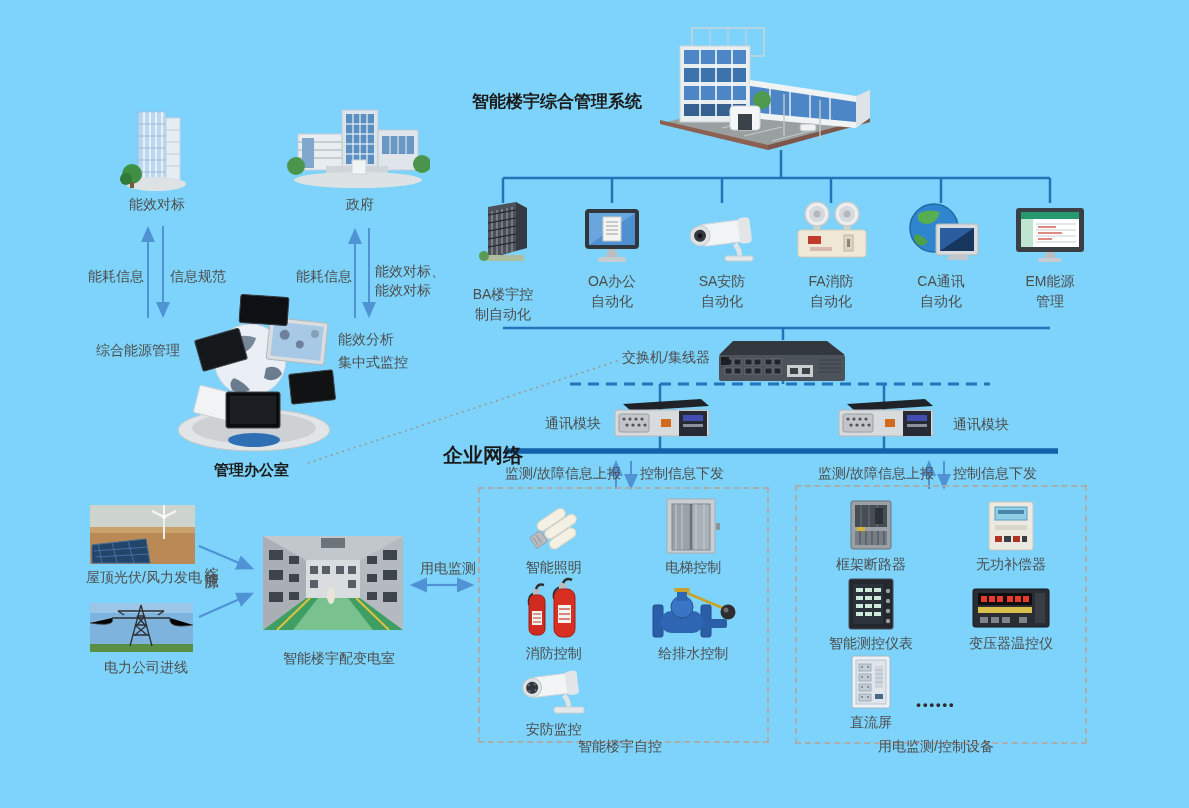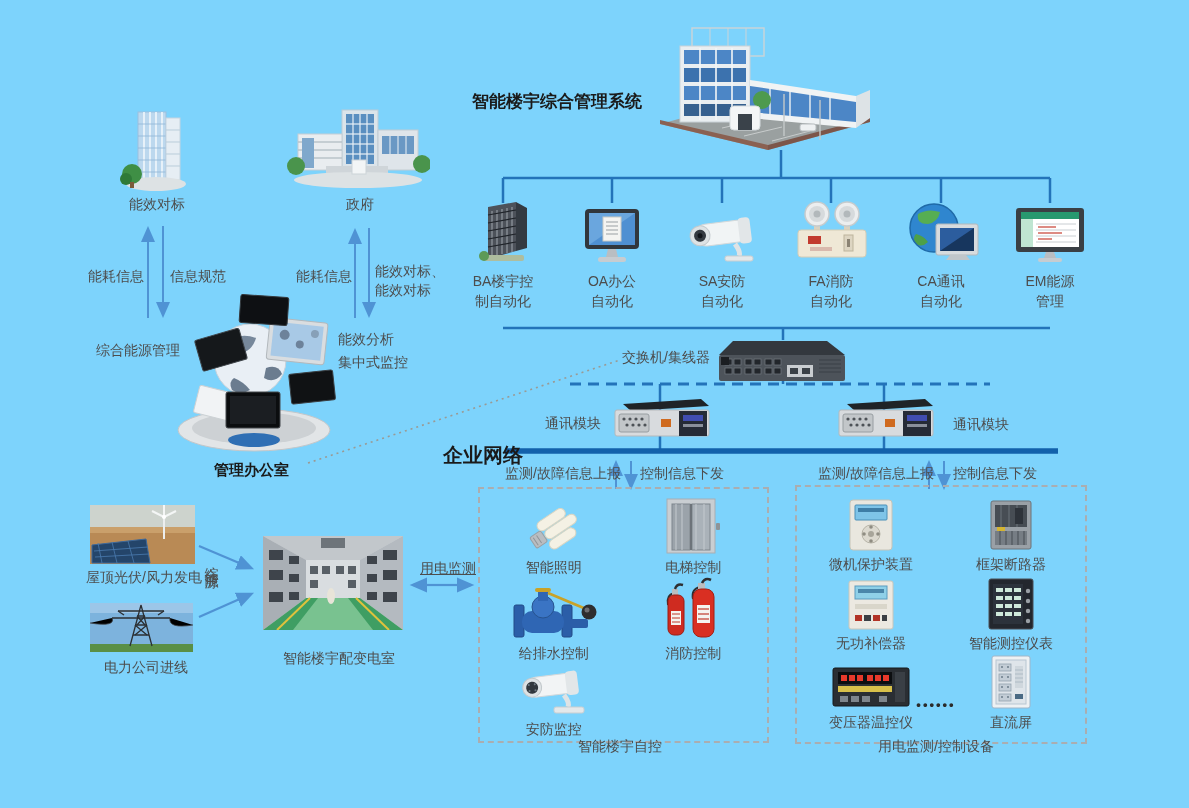--- a/index.html
+++ b/index.html
@@ -204,21 +204,21 @@
       <g stroke="#cf5a4e" stroke-width="1.4">
           <line x1="26" y1="21" x2="44" y2="21"></line>
           <line x1="26" y1="27" x2="50" y2="27"></line>
           <line x1="26" y1="33" x2="40" y2="33"></line>
         </g>
       <polygon points="34,46 42,46 44,52 32,52" fill="#b9bec2"></polygon>
       <rect x="26" y="52" width="24" height="4" rx="2" fill="#c7ccd0"></rect>
     </svg>
   </div>
 
-  <div class="lbl two ctr" style="left:503px;top:271px;"><span>BA楼宇控</span><br><span>制自动化</span></div>
+  <div class="lbl two ctr" style="left:503px;top:284px;"><span>BA楼宇控</span><br><span>制自动化</span></div>
   <div class="lbl two ctr" style="left:612px;top:271px;"><span>OA办公</span><br><span>自动化</span></div>
   <div class="lbl two ctr" style="left:722px;top:271px;"><span>SA安防</span><br><span>自动化</span></div>
   <div class="lbl two ctr" style="left:831px;top:271px;"><span>FA消防</span><br><span>自动化</span></div>
   <div class="lbl two ctr" style="left:941px;top:271px;"><span>CA通讯</span><br><span>自动化</span></div>
   <div class="lbl two ctr" style="left:1050px;top:271px;"><span>EM能源</span><br><span>管理</span></div>
 
   <div class="lbl" style="left:622px;top:349px;">交换机/集线器</div>
   <div class="node" style="left:715px;top:335px;">
     <svg width="134" height="50" viewBox="0 0 134 50">
       <polygon points="18,6 112,6 130,20 4,20" fill="#33383e"></polygon>
@@ -487,21 +487,21 @@
       <polygon points="0,94 43,62 97,62 140,94" fill="#3f9e63"></polygon>
       <polygon points="30,94 55,62 85,62 110,94" fill="#79c290"></polygon>
       <g stroke="#e0c23c" stroke-width="2">
           <line x1="14" y1="94" x2="47" y2="62"></line>
           <line x1="126" y1="94" x2="93" y2="62"></line>
         </g>
       <ellipse cx="68" cy="60" rx="4" ry="8" fill="#e8e4d8"></ellipse>
     </svg>
   </div>
   <div class="lbl" style="left:283px;top:650px;">智能楼宇配变电室</div>
-  <div class="lbl" style="left:420px;top:560px;text-decoration:underline;">用电监测</div>
+  <div class="lbl" style="left:420px;top:560px;">用电监测</div>
 
   <div class="dbox" style="left:478px;top:487px;width:279px;height:234px;">
     <div class="cell">
       <span class="ic">
         <svg width="64" height="48" viewBox="0 0 64 48">
             <g transform="rotate(-34 32 24)">
               <rect x="8" y="16" width="13" height="13" rx="2" fill="#b9bdc1" stroke="#9aa0a4"></rect>
               <line x1="11" y1="18" x2="11" y2="27" stroke="#8e9498" stroke-width="1"></line>
               <line x1="15" y1="18" x2="15" y2="27" stroke="#8e9498" stroke-width="1"></line>
               <rect x="20" y="8" width="32" height="10" rx="5" fill="#f4f1e4" stroke="#d9d5c2"></rect>
@@ -522,64 +522,64 @@
             <g stroke="#c4cacf" stroke-width="1">
               <line x1="11" y1="7" x2="11" y2="53"></line>
               <line x1="17" y1="7" x2="17" y2="53"></line>
               <line x1="31" y1="7" x2="31" y2="53"></line>
               <line x1="39" y1="7" x2="39" y2="53"></line>
             </g>
             <rect x="51" y="26" width="4" height="7" rx="1" fill="#8e9498"></rect>
           </svg>
       </span>
       <span class="tl">电梯控制</span>
+    </div>
+    <div class="cell">
+      <span class="ic">
+        <svg width="66" height="64" viewBox="0 0 66 64">
+            <path d="M14,16 q-8,2 -6,12" stroke="#2e2e30" stroke-width="2" fill="none"></path>
+            <rect x="12" y="12" width="6" height="6" fill="#b9bdc1"></rect>
+            <path d="M15,12 q2,-6 8,-4" stroke="#2e2e30" stroke-width="2.4" fill="none"></path>
+            <rect x="8" y="18" width="16" height="40" rx="6" fill="#cf2b20" stroke="#9c1d14"></rect>
+            <rect x="11" y="34" width="10" height="14" fill="#f5f3ef"></rect>
+            <g stroke="#c0392b" stroke-width="1">
+              <line x1="12" y1="37" x2="20" y2="37"></line>
+              <line x1="12" y1="41" x2="20" y2="41"></line>
+              <line x1="12" y1="45" x2="20" y2="45"></line>
+            </g>
+            <path d="M40,10 q-9,2 -7,12" stroke="#2e2e30" stroke-width="2" fill="none"></path>
+            <rect x="38" y="6" width="7" height="6" fill="#b9bdc1"></rect>
+            <path d="M42,6 q3,-6 9,-3" stroke="#2e2e30" stroke-width="2.6" fill="none"></path>
+            <rect x="33" y="12" width="21" height="48" rx="8" fill="#d92f22" stroke="#a32015"></rect>
+            <rect x="37" y="28" width="13" height="18" fill="#f5f3ef"></rect>
+            <g stroke="#c0392b" stroke-width="1.2">
+              <line x1="38" y1="32" x2="49" y2="32"></line>
+              <line x1="38" y1="37" x2="49" y2="37"></line>
+              <line x1="38" y1="42" x2="49" y2="42"></line>
+            </g>
+          </svg>
+      </span>
+      <span class="tl">消防控制</span>
     </div>
     <div class="cell">
       <span class="ic">
         <svg width="92" height="58" viewBox="0 0 92 58">
             <rect x="6" y="22" width="10" height="32" rx="2" fill="#2b5ea8" stroke="#224b87"></rect>
             <rect x="54" y="22" width="10" height="32" rx="2" fill="#2b5ea8" stroke="#224b87"></rect>
             <rect x="14" y="28" width="42" height="22" rx="10" fill="#2f66b4"></rect>
             <circle cx="35" cy="24" r="11" fill="#3a74c4" stroke="#27538f"></circle>
             <rect x="30" y="8" width="10" height="10" fill="#2f66b4"></rect>
             <rect x="27" y="5" width="16" height="4" rx="2" fill="#c9a227"></rect>
             <line x1="40" y1="10" x2="78" y2="26" stroke="#c9a227" stroke-width="2.6"></line>
             <circle cx="81" cy="29" r="7.5" fill="#2e2e30"></circle>
             <circle cx="79" cy="27" r="2.5" fill="#6e6e72"></circle>
             <rect x="62" y="36" width="18" height="9" rx="2" fill="#2b5ea8"></rect>
           </svg>
       </span>
       <span class="tl">给排水控制</span>
-    </div>
-    <div class="cell">
-      <span class="ic">
-        <svg width="66" height="64" viewBox="0 0 66 64">
-            <path d="M14,16 q-8,2 -6,12" stroke="#2e2e30" stroke-width="2" fill="none"></path>
-            <rect x="12" y="12" width="6" height="6" fill="#b9bdc1"></rect>
-            <path d="M15,12 q2,-6 8,-4" stroke="#2e2e30" stroke-width="2.4" fill="none"></path>
-            <rect x="8" y="18" width="16" height="40" rx="6" fill="#cf2b20" stroke="#9c1d14"></rect>
-            <rect x="11" y="34" width="10" height="14" fill="#f5f3ef"></rect>
-            <g stroke="#c0392b" stroke-width="1">
-              <line x1="12" y1="37" x2="20" y2="37"></line>
-              <line x1="12" y1="41" x2="20" y2="41"></line>
-              <line x1="12" y1="45" x2="20" y2="45"></line>
-            </g>
-            <path d="M40,10 q-9,2 -7,12" stroke="#2e2e30" stroke-width="2" fill="none"></path>
-            <rect x="38" y="6" width="7" height="6" fill="#b9bdc1"></rect>
-            <path d="M42,6 q3,-6 9,-3" stroke="#2e2e30" stroke-width="2.6" fill="none"></path>
-            <rect x="33" y="12" width="21" height="48" rx="8" fill="#d92f22" stroke="#a32015"></rect>
-            <rect x="37" y="28" width="13" height="18" fill="#f5f3ef"></rect>
-            <g stroke="#c0392b" stroke-width="1.2">
-              <line x1="38" y1="32" x2="49" y2="32"></line>
-              <line x1="38" y1="37" x2="49" y2="37"></line>
-              <line x1="38" y1="42" x2="49" y2="42"></line>
-            </g>
-          </svg>
-      </span>
-      <span class="tl">消防控制</span>
     </div>
     <div class="cell">
       <span class="ic">
         <svg width="76" height="54" viewBox="0 0 76 54">
             <g transform="rotate(-7 38 22)">
               <rect x="10" y="12" width="50" height="20" rx="10" fill="#f2f4f5" stroke="#d3d8da"></rect>
               <rect x="50" y="10" width="12" height="24" rx="4" fill="#e2e6e8"></rect>
               <circle cx="16" cy="22" r="9.5" fill="#dde2e4" stroke="#c3c9cc"></circle>
               <circle cx="16" cy="22" r="6" fill="#31373d"></circle>
               <g fill="#6d7880">
@@ -592,36 +592,20 @@
             <path d="M48,32 q6,8 4,12" stroke="#dfe3e5" stroke-width="5" fill="none"></path>
             <rect x="38" y="44" width="30" height="6" rx="2" fill="#e4e8ea" stroke="#c9ced1"></rect>
           </svg>
       </span>
       <span class="tl">安防监控</span>
     </div>
   </div>
   <div class="lbl ctr" style="left:620px;top:738px;">智能楼宇自控</div>
 
   <div class="dbox" style="left:795px;top:485px;width:280px;height:237px;">
-    <div class="cell">
-      <span class="ic">
-        <svg width="50" height="54" viewBox="0 0 50 54">
-            <rect x="4" y="2" width="42" height="50" rx="3" fill="#e9e7df" stroke="#c6c4b8"></rect>
-            <rect x="9" y="7" width="32" height="15" rx="1" fill="#7ec4e8" stroke="#4a90b8"></rect>
-            <rect x="12" y="10" width="26" height="4" fill="#3d7da6"></rect>
-            <circle cx="25" cy="36" r="9" fill="#dcd9cf" stroke="#b6b3a7"></circle>
-            <circle cx="25" cy="36" r="3" fill="#a8a59a"></circle>
-            <circle cx="25" cy="29" r="1.8" fill="#8f8c82"></circle>
-            <circle cx="25" cy="43" r="1.8" fill="#8f8c82"></circle>
-            <circle cx="18" cy="36" r="1.8" fill="#8f8c82"></circle>
-            <circle cx="32" cy="36" r="1.8" fill="#8f8c82"></circle>
-          </svg>
-      </span>
-      <span class="tl">微机保护装置</span>
-    </div>
     <div class="cell">
       <span class="ic">
         <svg width="48" height="54" viewBox="0 0 48 54">
             <rect x="4" y="3" width="40" height="48" rx="2" fill="#9aa0a6" stroke="#6d747a"></rect>
             <rect x="8" y="7" width="32" height="22" fill="#474d54"></rect>
             <g stroke="#6d747a" stroke-width="1">
               <line x1="14" y1="7" x2="14" y2="29"></line>
               <line x1="22" y1="7" x2="22" y2="29"></line>
               <line x1="30" y1="7" x2="30" y2="29"></line>
             </g>

